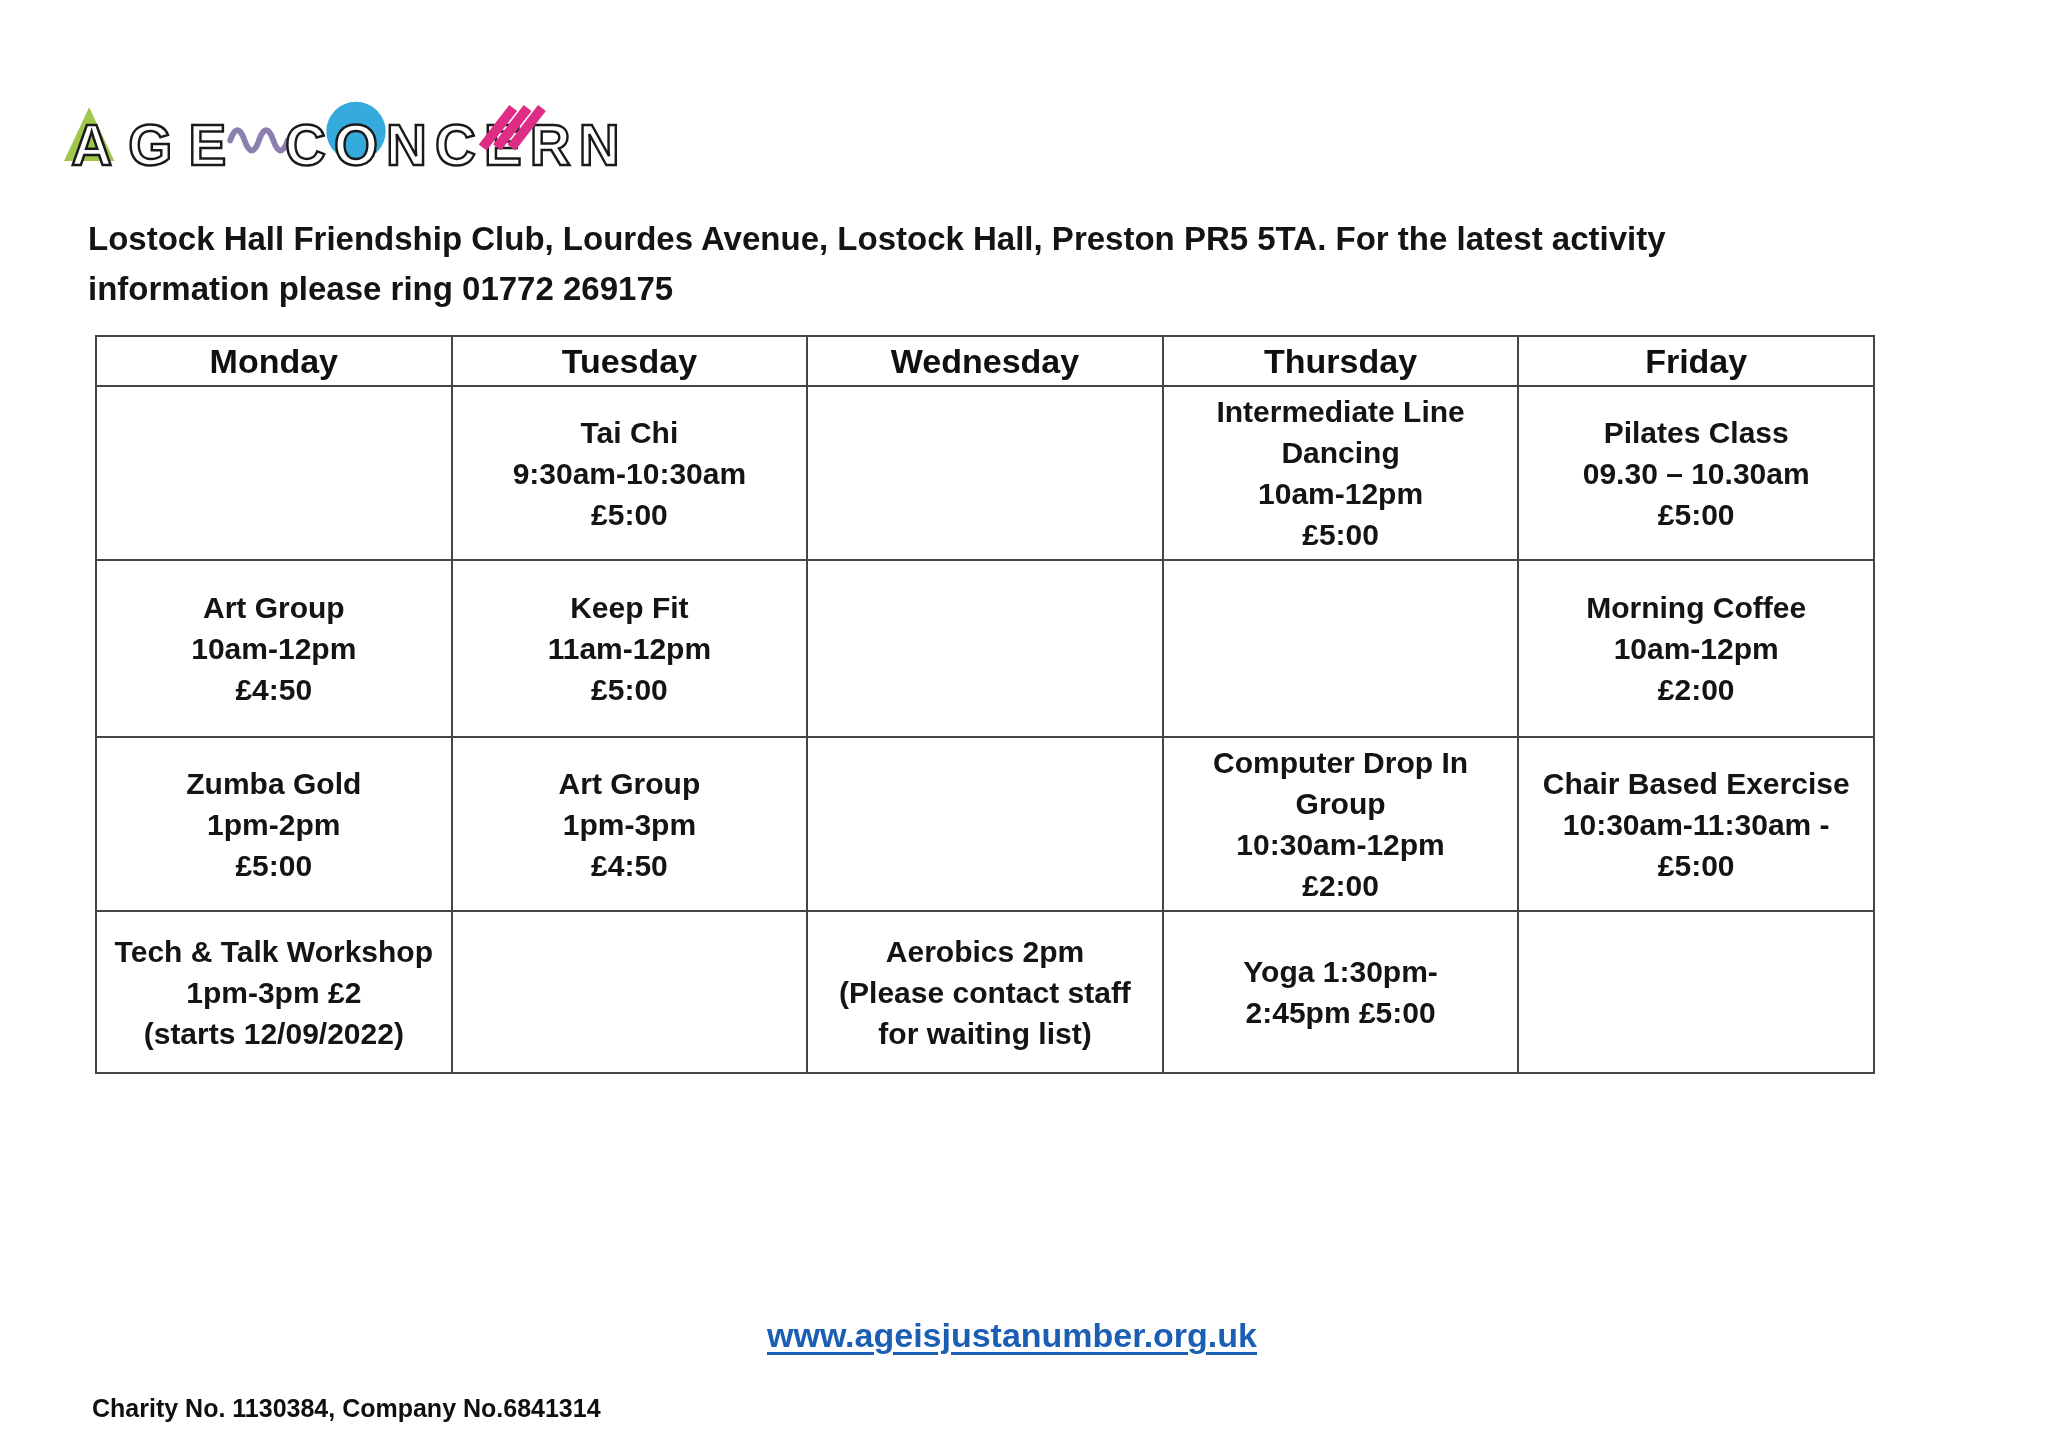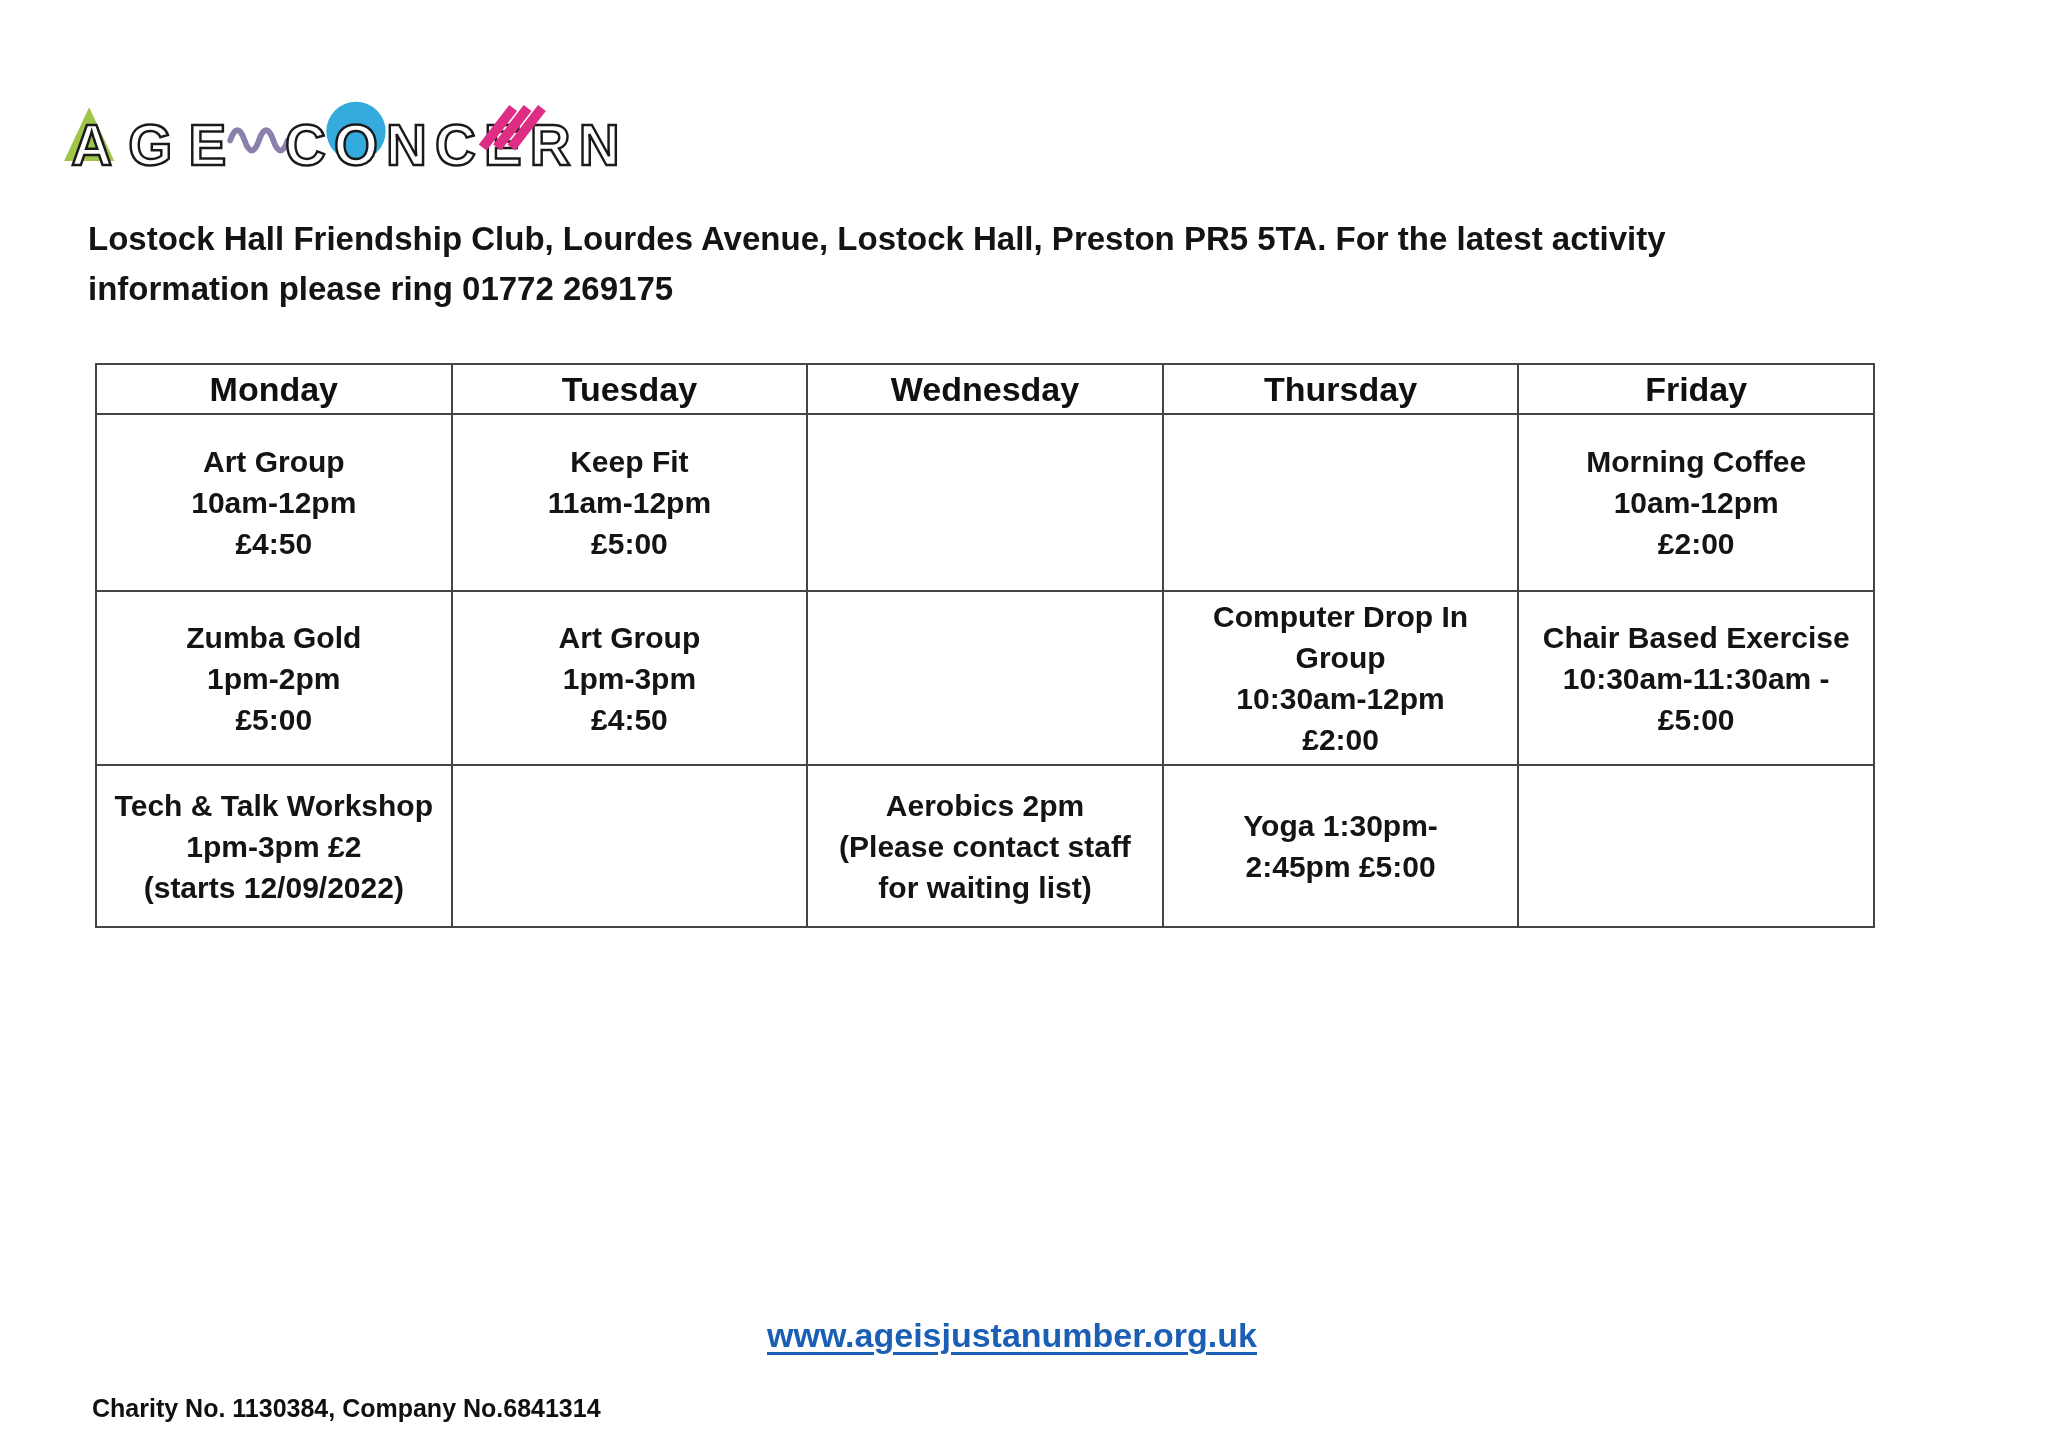--- a/index.html
+++ b/index.html
@@ -20,21 +20,20 @@
     font-size: 33px; font-weight: 700; line-height: 50px;
     white-space: pre-line;
     color: #141414;
   }
   .schedule {
     position: absolute; left: 95px; top: 335px;
     width: 1780px;
     border-collapse: collapse;
     table-layout: fixed;
     border: 2px solid #2e2e2e;
-    margin-top: 28px;
   }
   .schedule th, .schedule td {
     border: 2px solid #454545;
     text-align: center;
     vertical-align: middle;
     padding: 4px 6px;
     overflow: hidden;
   }
   .schedule th {
     font-size: 34px; font-weight: 700;
@@ -91,20 +90,34 @@
   <thead>
     <tr class="hdr-row">
       <th>Monday</th>
       <th>Tuesday</th>
       <th>Wednesday</th>
       <th>Thursday</th>
       <th>Friday</th>
     </tr>
   </thead>
   <tbody>
+    <tr class="row-1">
+      <td></td>
+      <td>Tai Chi
+9:30am-10:30am
+£5:00</td>
+      <td></td>
+      <td>Intermediate Line
+Dancing
+10am-12pm
+£5:00</td>
+      <td>Pilates Class
+09.30 – 10.30am
+£5:00</td>
+    </tr>
     <tr class="row-2">
       <td>Art Group
 10am-12pm
 £4:50</td>
       <td>Keep Fit
 11am-12pm
 £5:00</td>
       <td></td>
       <td></td>
       <td>Morning Coffee

